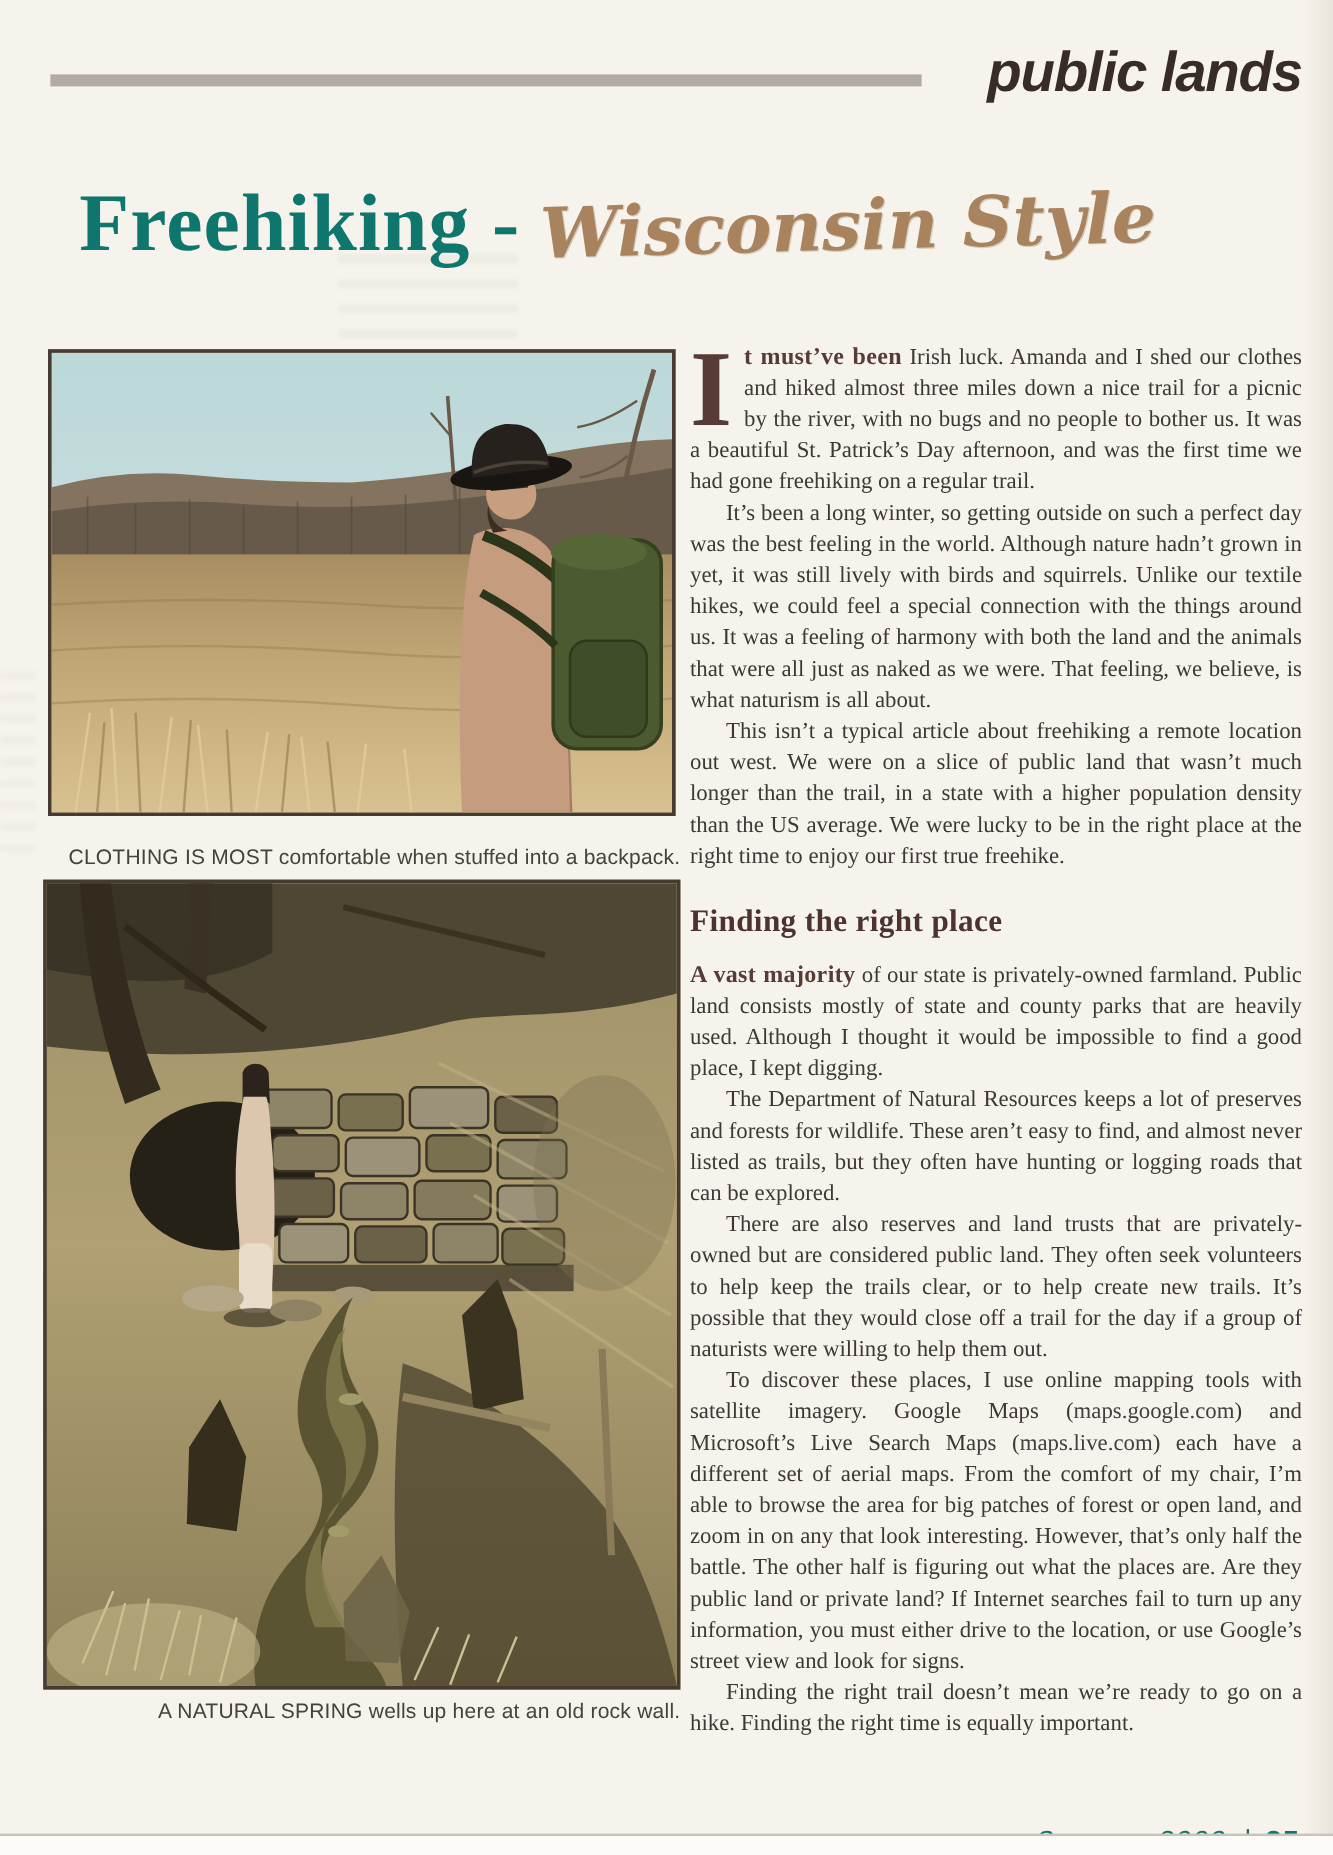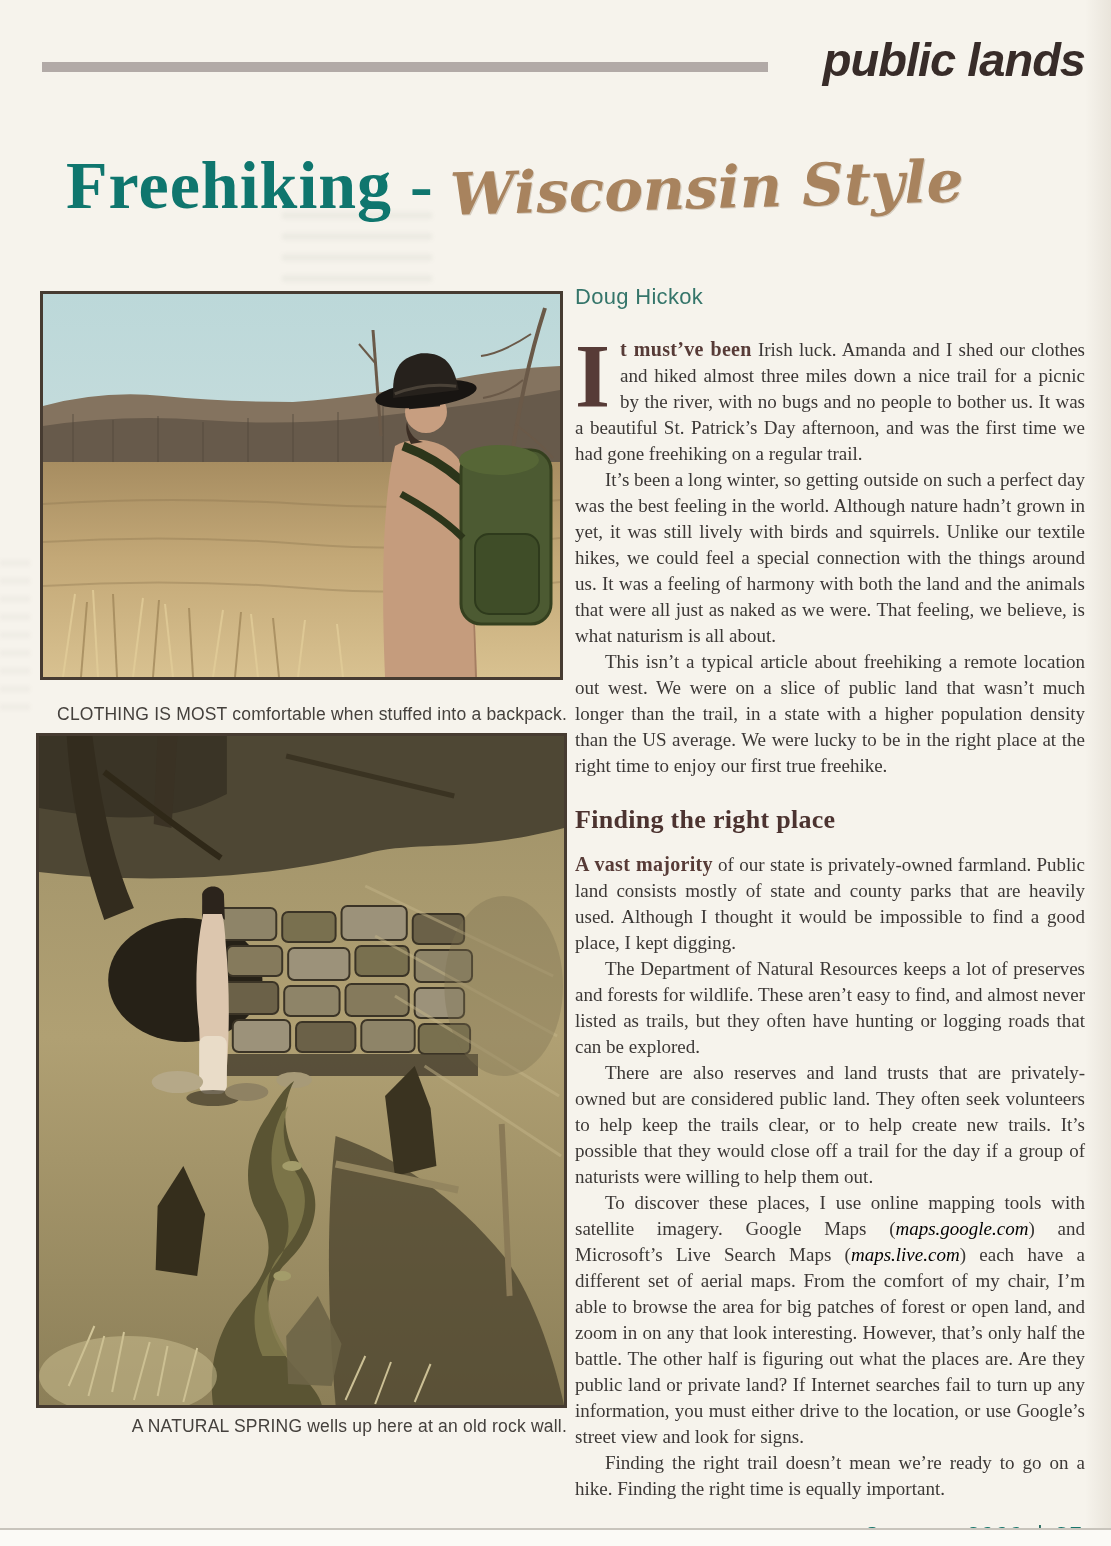--- a/index.html
+++ b/index.html
@@ -76,21 +76,21 @@
   .indent{text-indent:30px;}
   .dropcap{
     float:left;font-weight:700;font-size:90px;line-height:70px;
     color:#573b37;margin:6px 10px 0 0;
   }
   .lead{font-weight:700;color:#573b37;font-size:20px;letter-spacing:0.3px;}
   .subhead{
     margin:26px 0 16px 0;text-align:left;
     font-weight:700;font-size:26px;color:#4c3330;letter-spacing:0.3px;
   }
-  .link{color:#000000;font-style:italic;}
+  .link{color:#404040;}
 
   
   .footer{
     position:absolute;right:28px;top:1523px;
     font-family:Liberation Mono, monospace;font-size:24px;color:#16756b;
     white-space:nowrap;
   }
   .footer-issue{font-style:italic;}
   .footer-sep{font-weight:400;margin:0 7px 0 11px;color:#2a6b60;}
   .footer-page{font-weight:700;}
@@ -272,21 +272,20 @@
 
       <line x1="468" y1="388" x2="476" y2="560" stroke="#8a7a57" stroke-width="6"></line>
       <line x1="300" y1="428" x2="424" y2="454" stroke="#93855f" stroke-width="7"></line>
       <line x1="250" y1="20" x2="420" y2="60" stroke="#3a3322" stroke-width="5"></line>
     </svg>
   </div>
 
   <div class="caption caption2"><span>A NATURAL SPRING</span><span> wells up here at an old rock wall.</span></div>
 
   <div class="column">
-    <div class="byline">Doug Hickok</div>
 
     <p class="p"><span class="dropcap">I</span><span class="lead">t must’ve been</span><span> Irish luck. Amanda and I shed our clothes and hiked almost three miles down a nice trail for a picnic by the river, with no bugs and no people to bother us.  It was a beautiful St. Patrick’s Day afternoon, and was the first time we had gone freehiking on a regular trail.</span></p>
 
     <p class="p indent">It’s been a long winter, so getting outside on such a perfect day was the best feeling in the world. Although nature hadn’t grown in yet, it was still lively with birds and squirrels. Unlike our textile hikes, we could feel a special connection with the things around us. It was a feeling of harmony with both the land and the animals that were all just as naked as we were. That feeling, we believe, is what naturism is all about.</p>
     <p class="p indent">This isn’t a typical article about freehiking a remote location out west.  We were on a slice of public land that wasn’t much longer than the trail, in a state with a higher population density than the US average.  We were lucky to be in the right place at the right time to enjoy our first true freehike.</p>
 
     <h2 class="subhead">Finding the right place</h2>
 
     <p class="p"><span class="lead">A vast majority</span><span> of our state is privately-owned farmland. Public land consists mostly of state and county parks that are heavily used. Although I thought it would be impossible to find a good place, I kept digging.</span></p>
 

